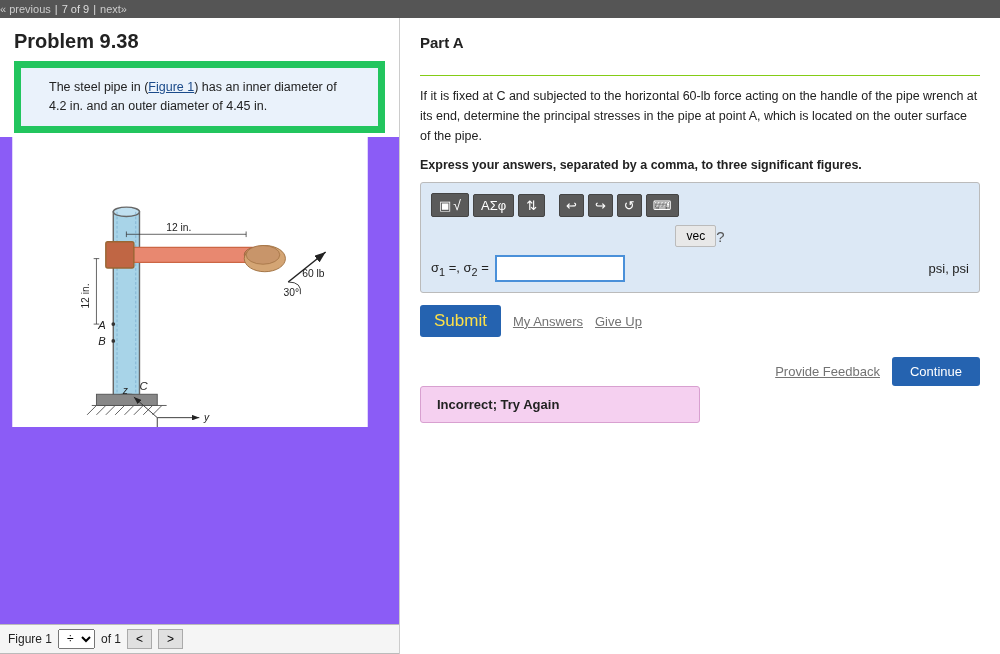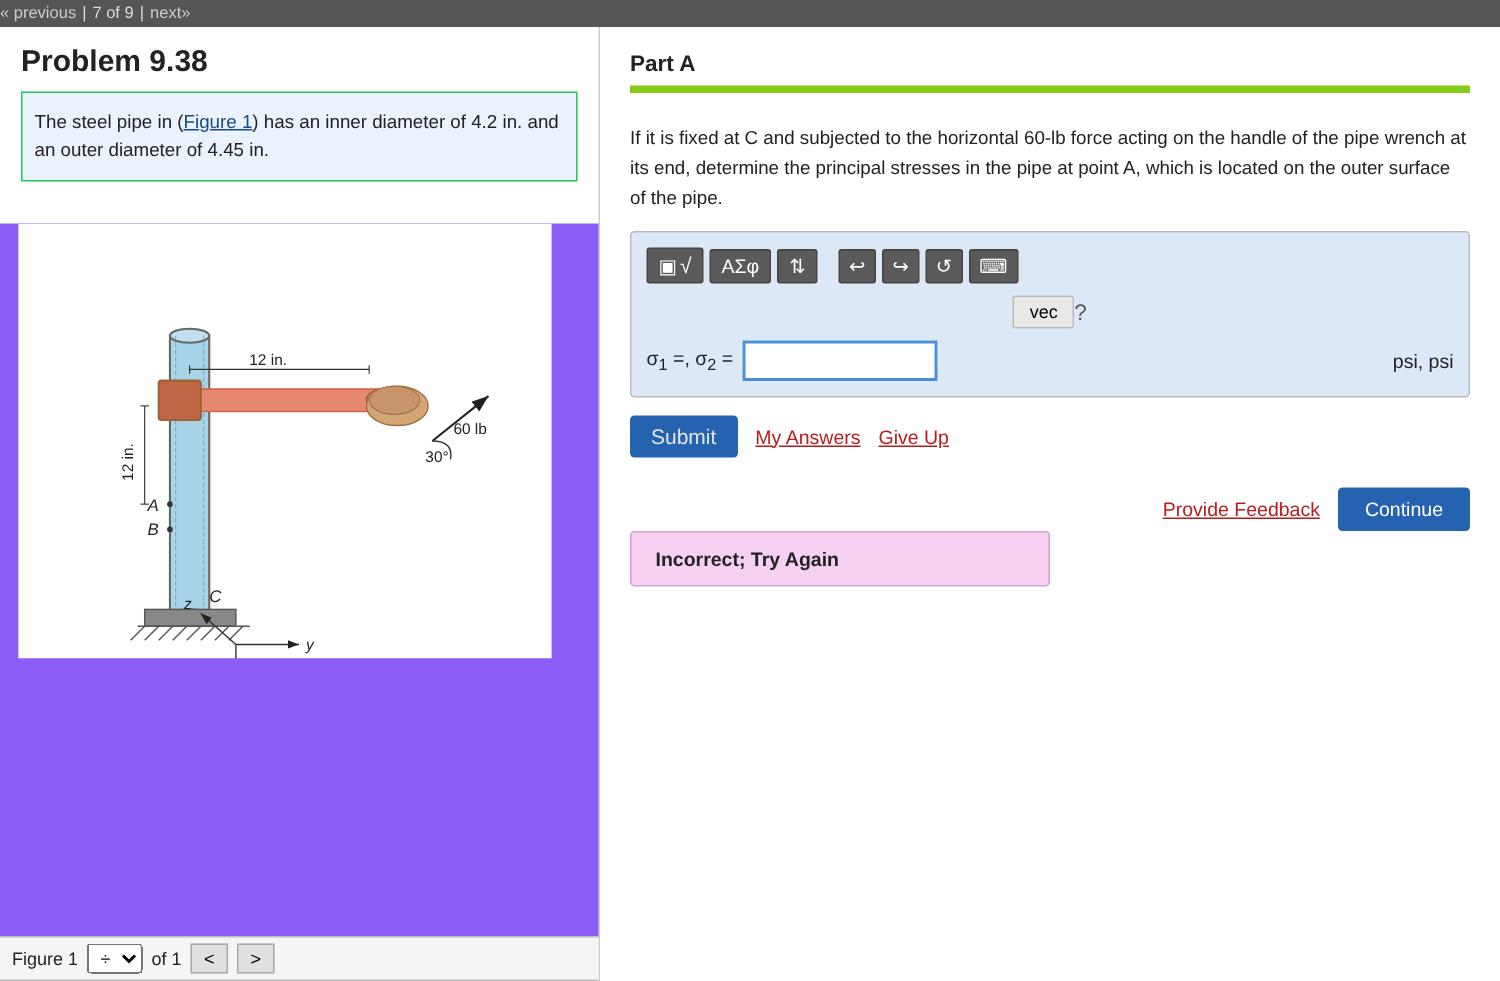--- a/index.html
+++ b/index.html
@@ -45,23 +45,23 @@
       background: #fff;
     }
 
     #problem-title {
       font-size: 20px;
       font-weight: bold;
       padding: 12px 14px 8px 14px;
     }
 
     #problem-description {
-      margin: 0 14px 28px 14px;
-      padding: 10px 8px;
-      border: 1px solid #22c55e;
+      margin: 0 14px 4px 14px;
+      padding: 10px 28px;
+      border: 7px solid #22c55e;
       background: #eaf2fb;
       font-size: 12.5px;
       line-height: 1.5;
     }
     #problem-description a {
       color: #1a4a8a;
       text-decoration: underline;
     }
 
     
@@ -101,23 +101,23 @@
     
     #right-panel {
       flex: 1;
       padding: 16px 20px;
       overflow-y: auto;
     }
 
     #part-title {
       font-size: 15px;
       font-weight: bold;
-      margin-bottom: 20px;
-      border-bottom: 5px solid #84cc16;
-      padding-bottom: 6px;
+      margin-bottom: 10px;
+      border-bottom: 1px solid #84cc16;
+      padding-bottom: 24px;
     }
 
     #part-body {
       font-size: 12.5px;
       line-height: 1.6;
       margin-bottom: 12px;
     }
 
     #express-instruction {
       font-weight: bold;
@@ -216,30 +216,30 @@
     
     #submit-row {
       display: flex;
       align-items: center;
       gap: 12px;
       margin-bottom: 12px;
     }
 
     #submit-btn {
       background: #2563b0;
-      color: #e5e5e5;
+      color: #fde047;
       border: none;
       padding: 6px 14px;
-      font-size: 14px;
+      font-size: 17px;
       cursor: pointer;
       border-radius: 3px;
     }
 
     .text-link {
-      color: #b91c1c;
+      color: #737373;
       text-decoration: underline;
       cursor: pointer;
       font-size: 13px;
       background: none;
       border: none;
     }
 
     
     #incorrect-banner {
       background: #f5d0f0;
@@ -386,20 +386,21 @@
       <button class="nav-btn">&lt;</button>
       <button class="nav-btn">&gt;</button>
     </div>
   </div>
 
   <div id="right-panel">
     <div id="part-title">Part A</div>
 
     <div id="part-body">If it is fixed at C and subjected to the horizontal 60-lb force acting on the handle of the pipe wrench at its end, determine the principal stresses in the pipe at point A, which is located on the outer surface of the pipe.</div>
 
+    <div id="express-instruction">Express your answers, separated by a comma, to three significant figures.</div>
 
     
     <div id="answer-box">
 
       <div id="toolbar">
         <button class="toolbar-btn">
           <span>▣</span>
           <span style="font-size:14px;">√</span>
         </button>
         <button class="toolbar-btn">

